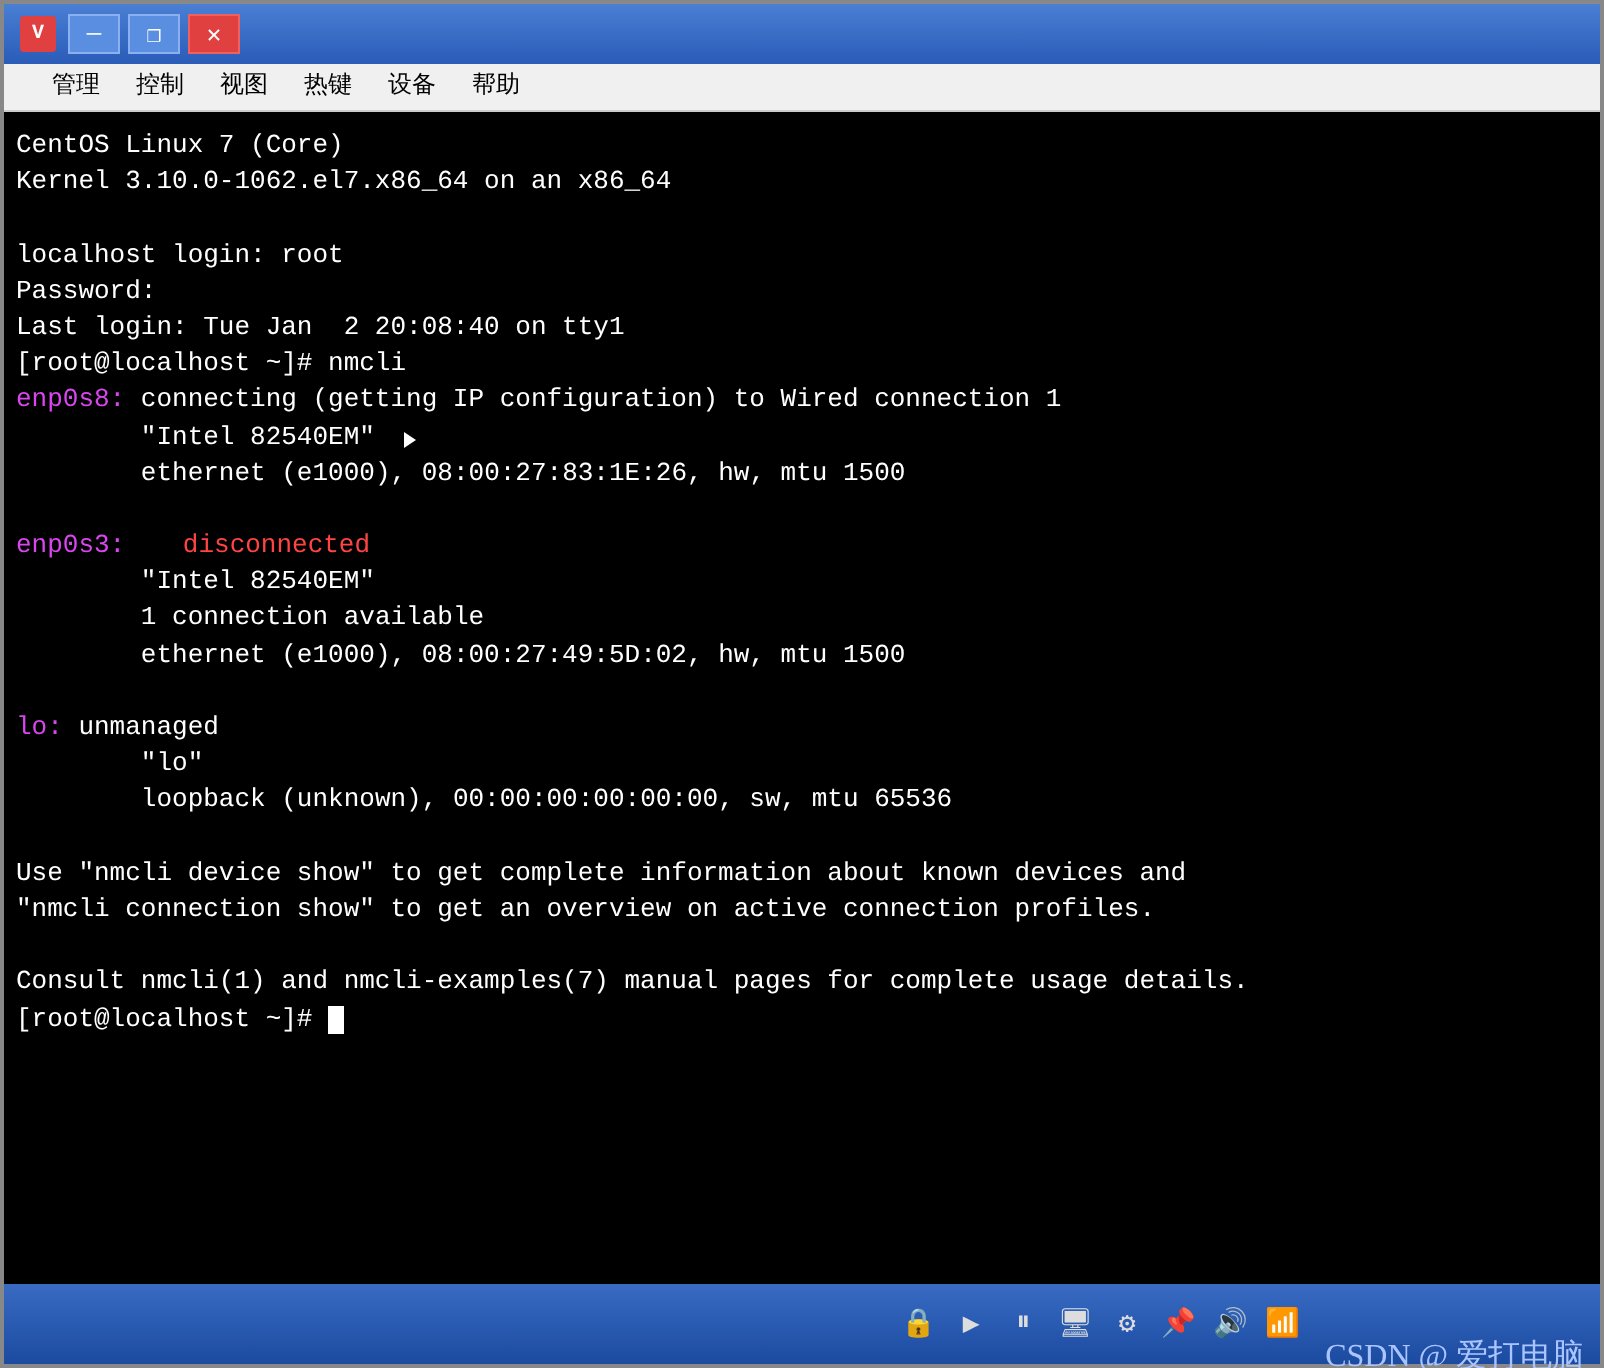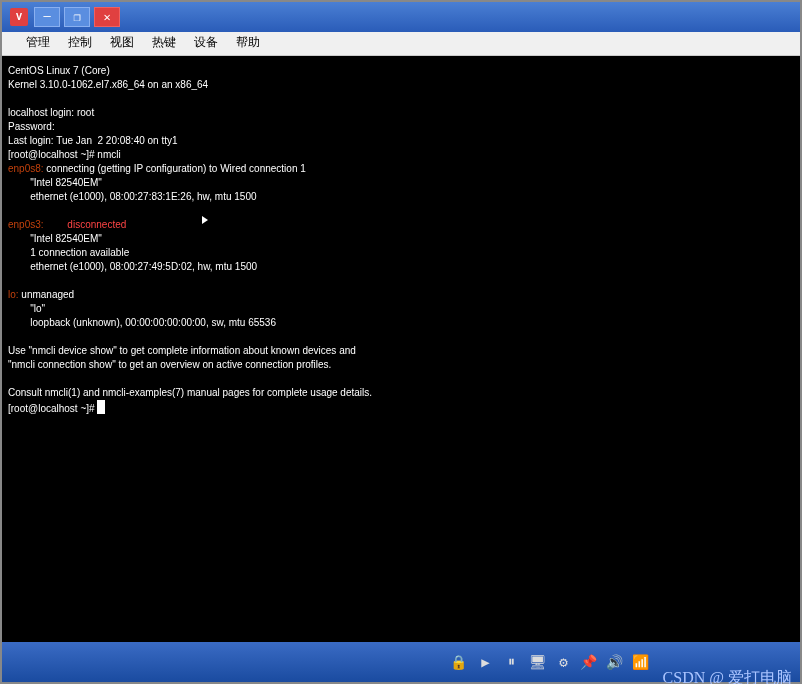--- a/index.html
+++ b/index.html
@@ -96,28 +96,28 @@
     
     .terminal {
       flex: 1;
       background: #000;
       padding: 8px 6px;
       overflow: hidden;
       position: relative;
     }
 
     .terminal pre {
-      font-family: Liberation Sans, sans-serif;
-      font-size: 10px;
+      font-family: Liberation Mono, monospace;
+      font-size: 13px;
       line-height: 1.4;
       color: #fff;
       white-space: pre-wrap;
     }
 
-    .green { color: #c2410c; }
+    .green { color: #d946ef; }
     .orange { color: #ffffff; }
     .red { color: #ff4444; margin-left: 21px; }
     .white { color: #ffffff; }
 
     
     .taskbar {
       background: linear-gradient(to bottom, #3a6bc4, #1a4ba0);
       height: 40px;
       display: flex;
       align-items: center;

